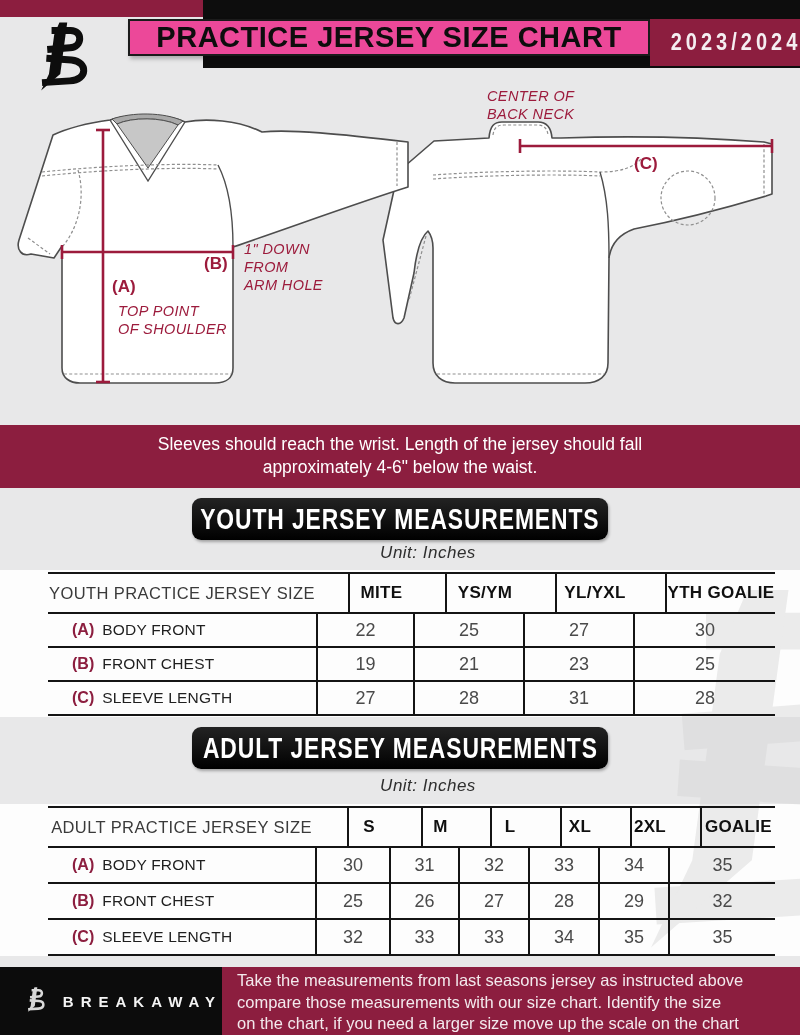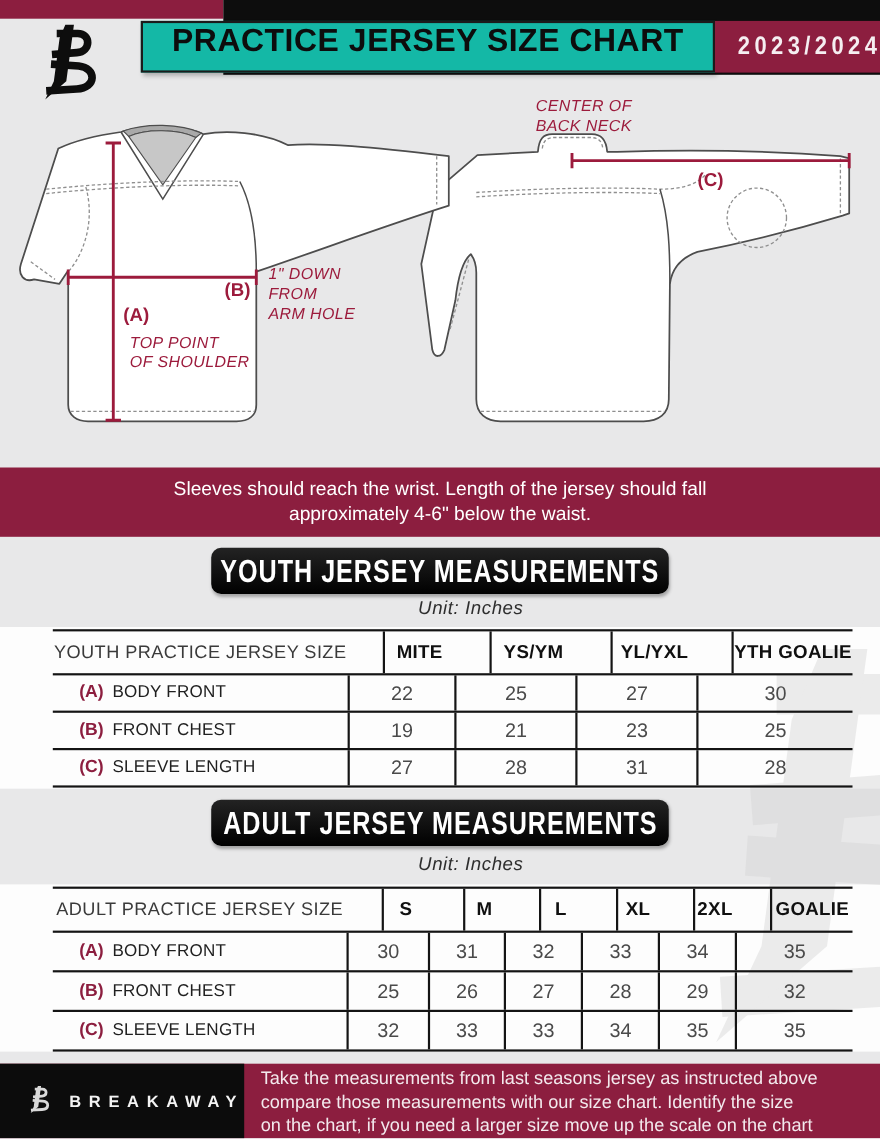--- a/index.html
+++ b/index.html
@@ -1,22 +1,22 @@
 <!DOCTYPE html>
 <html><head>
 <meta charset="utf-8">
 <style>
   html,body{margin:0;padding:0;background:#ffffff;}
   .page{position:relative;width:800px;height:1035px;overflow:hidden;background:#e8e8e9;
         font-family:"Liberation Sans", sans-serif;}
   
   .top-strip{position:absolute;left:0;top:0;width:203px;height:17px;background:#8c1e3f;}
   .top-black{position:absolute;left:203px;top:0;width:597px;height:68px;background:#0d0d0d;}
-  .title-bar{position:absolute;left:128px;top:19px;width:522px;height:47px;background:#14b8a6;
-             border:2px solid #1b1b1b;box-sizing:border-box;display:flex;align-items:flex-start;
+  .title-bar{position:absolute;left:128px;top:19px;width:522px;height:37px;background:#ec4899;
+             border:2px solid #1b1b1b;box-sizing:border-box;display:flex;align-items:flex-end;
              justify-content:center;box-shadow:2px 3px 4px rgba(0,0,0,.25);}
   .title-bar span{font-weight:bold;font-size:29px;letter-spacing:.5px;color:#0d0d0d;white-space:nowrap;}
   .season-badge{position:absolute;left:650px;top:19px;width:140px;height:47px;background:#8c1e3f;
                 display:flex;align-items:center;justify-content:center;padding-left:16px;}
   .season-badge span{color:#f5eef1;font-weight:bold;font-size:20px;letter-spacing:4px;transform:scaleY(1.15);}
   .logo-box{position:absolute;left:26px;top:20px;width:72px;height:80px;}
   
   .diagram{position:absolute;left:0;top:68px;}
   .jersey-outline{fill:#ffffff;stroke:#4d4d4d;stroke-width:1.6;stroke-linejoin:round;}
   .seam{fill:none;stroke:#8f8f8f;stroke-width:1.2;stroke-dasharray:3 2.2;}

